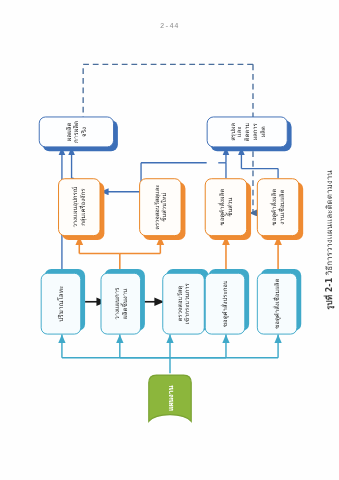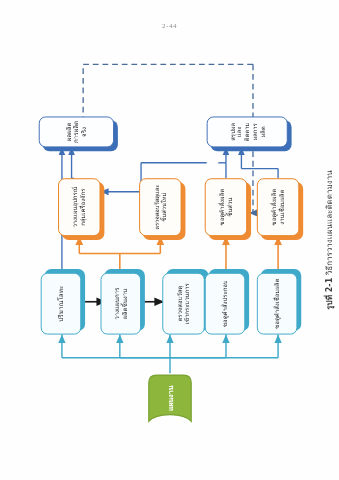--- a/index.html
+++ b/index.html
@@ -25,21 +25,21 @@
   
   #folio {
     position: absolute;
     top: 22px;
     left: 0;
     width: 339px;
     text-align: center;
     font-size: 7px;
     color: #8d8d8d;
     letter-spacing: 0.5px;
-    font-family: Liberation Serif, serif;
+    font-family: Liberation Mono, monospace;
   }
 
   
   #rot-wrap {
     position: absolute;
     left: 50%;
     top: 50%;
     width: 420px;
     height: 300px;
     margin-left: -210px;

